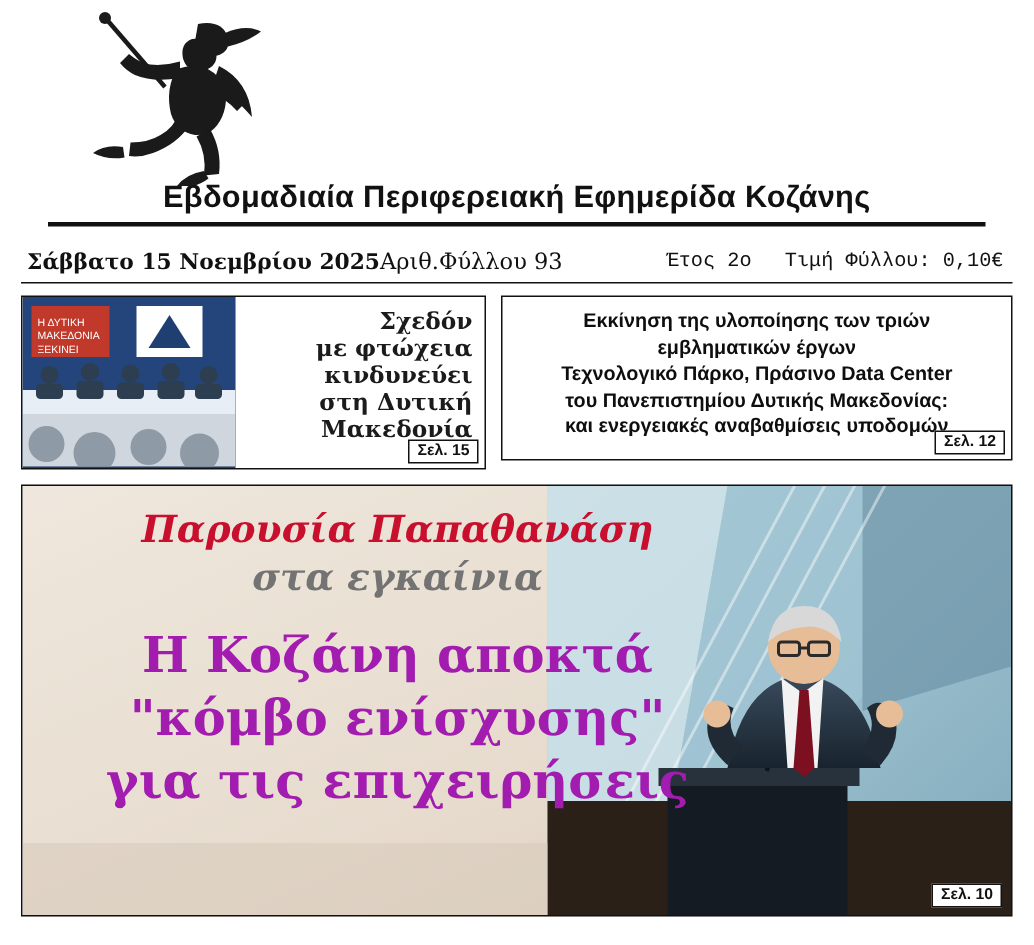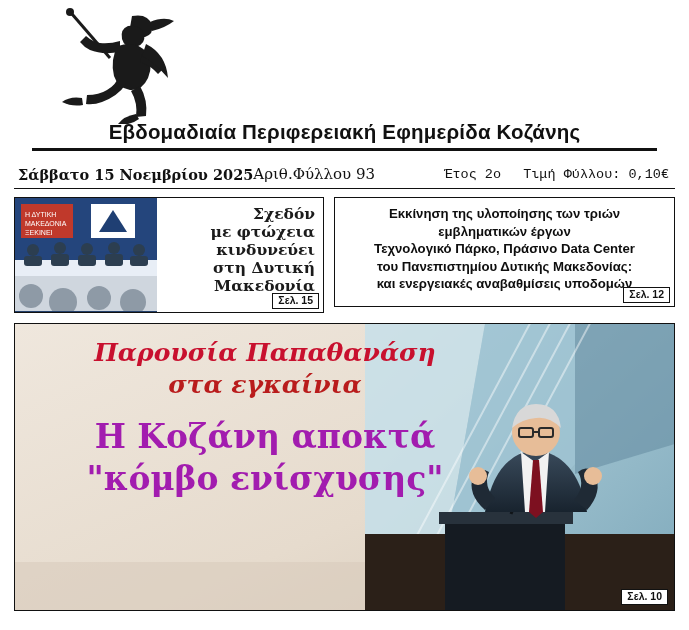--- a/index.html
+++ b/index.html
@@ -195,21 +195,21 @@
     font-size: 25px;
     color: #c8102e;
     line-height: 30px;
     margin: 0;
   }
   .kicker2 {
     font-family: "DejaVu Serif", serif;
     font-weight: bold;
     font-style: italic;
     font-size: 25px;
-    color: #b91c1c;
+    color: #737373;
     line-height: 34px;
     margin: 0;
   }
   .headline {
     font-family: "DejaVu Serif", serif;
     font-weight: bold;
     font-size: 33px;
     line-height: 42px;
     color: #a21caf;
     margin: 14px 0 0 0;
@@ -397,19 +397,20 @@
         <rect x="0" y="238" width="350" height="48" fill="#d8ccbd" opacity="0.6"></rect>
       </svg>
     </div>
 
     <div class="feature-text">
       <div class="kicker1">Παρουσία Παπαθανάση</div>
       <div class="kicker2">στα εγκαίνια</div>
       <div class="headline">
         <div>Η Κοζάνη αποκτά</div>
         <div>"κόμβο ενίσχυσης"</div>
+        <div>για τις επιχειρήσεις</div>
       </div>
     </div>
 
     <div class="page-tag">Σελ. 10</div>
   </div>
 
 </div>
 
 </body></html>

